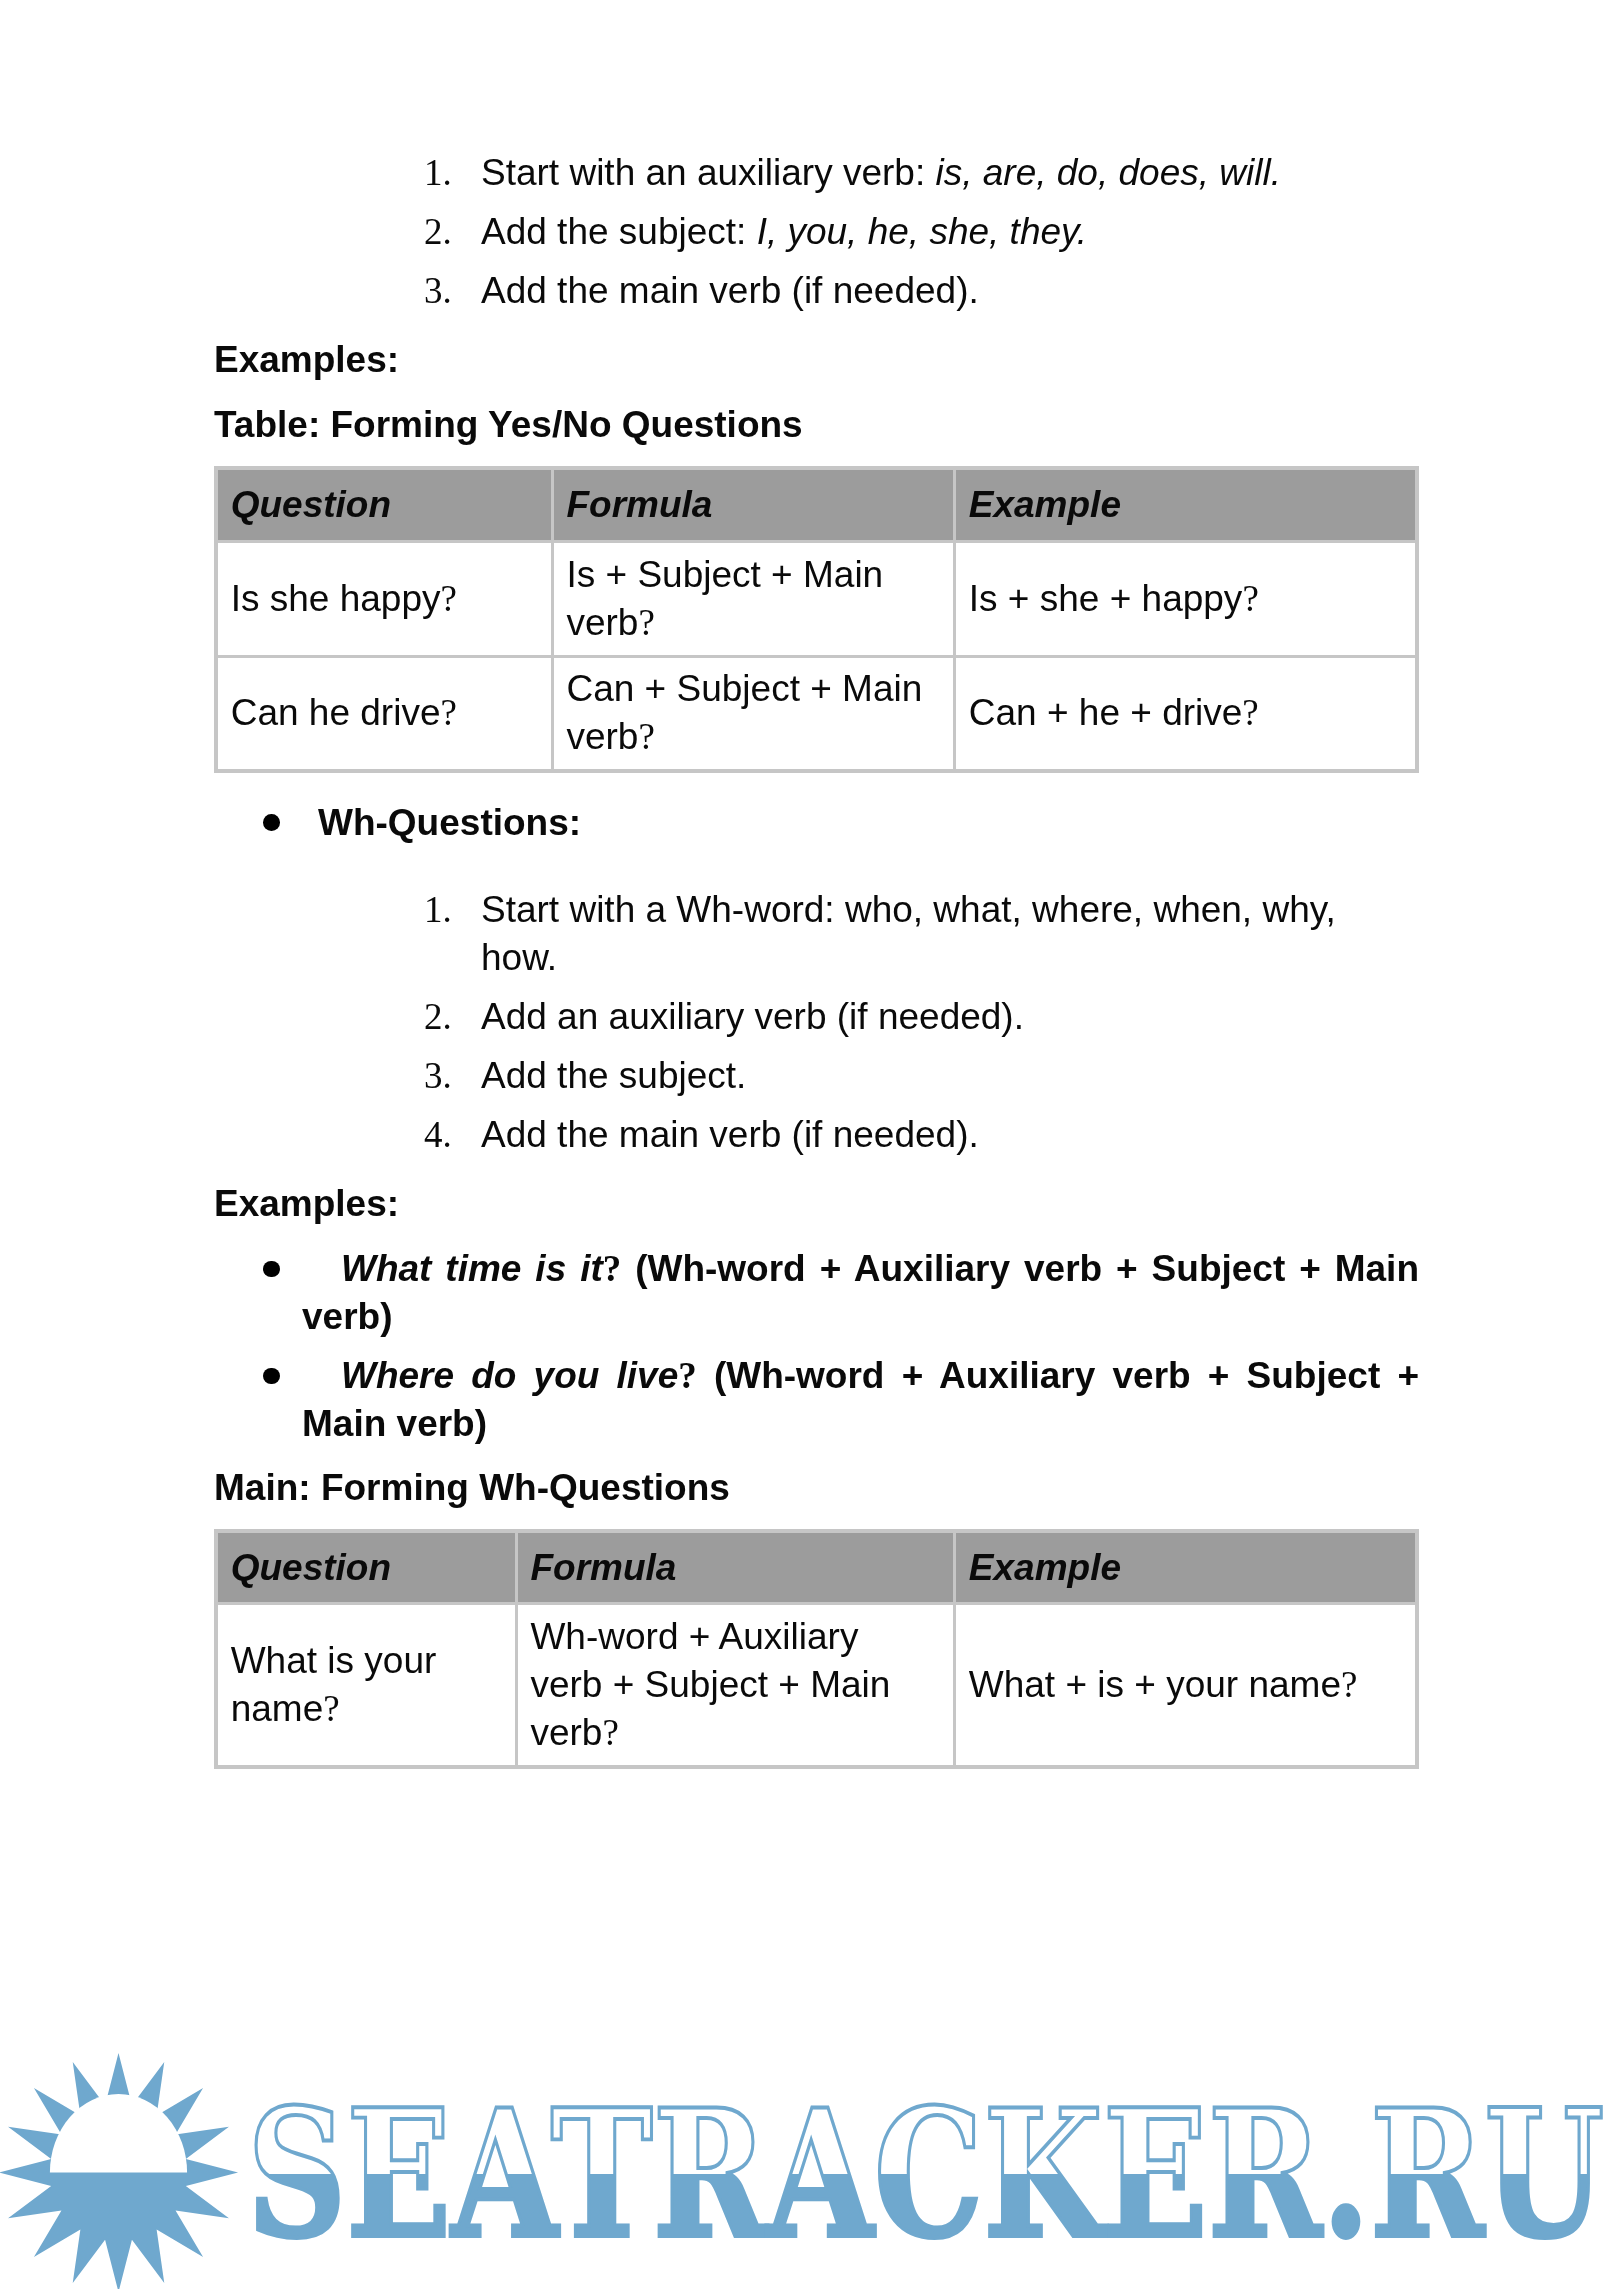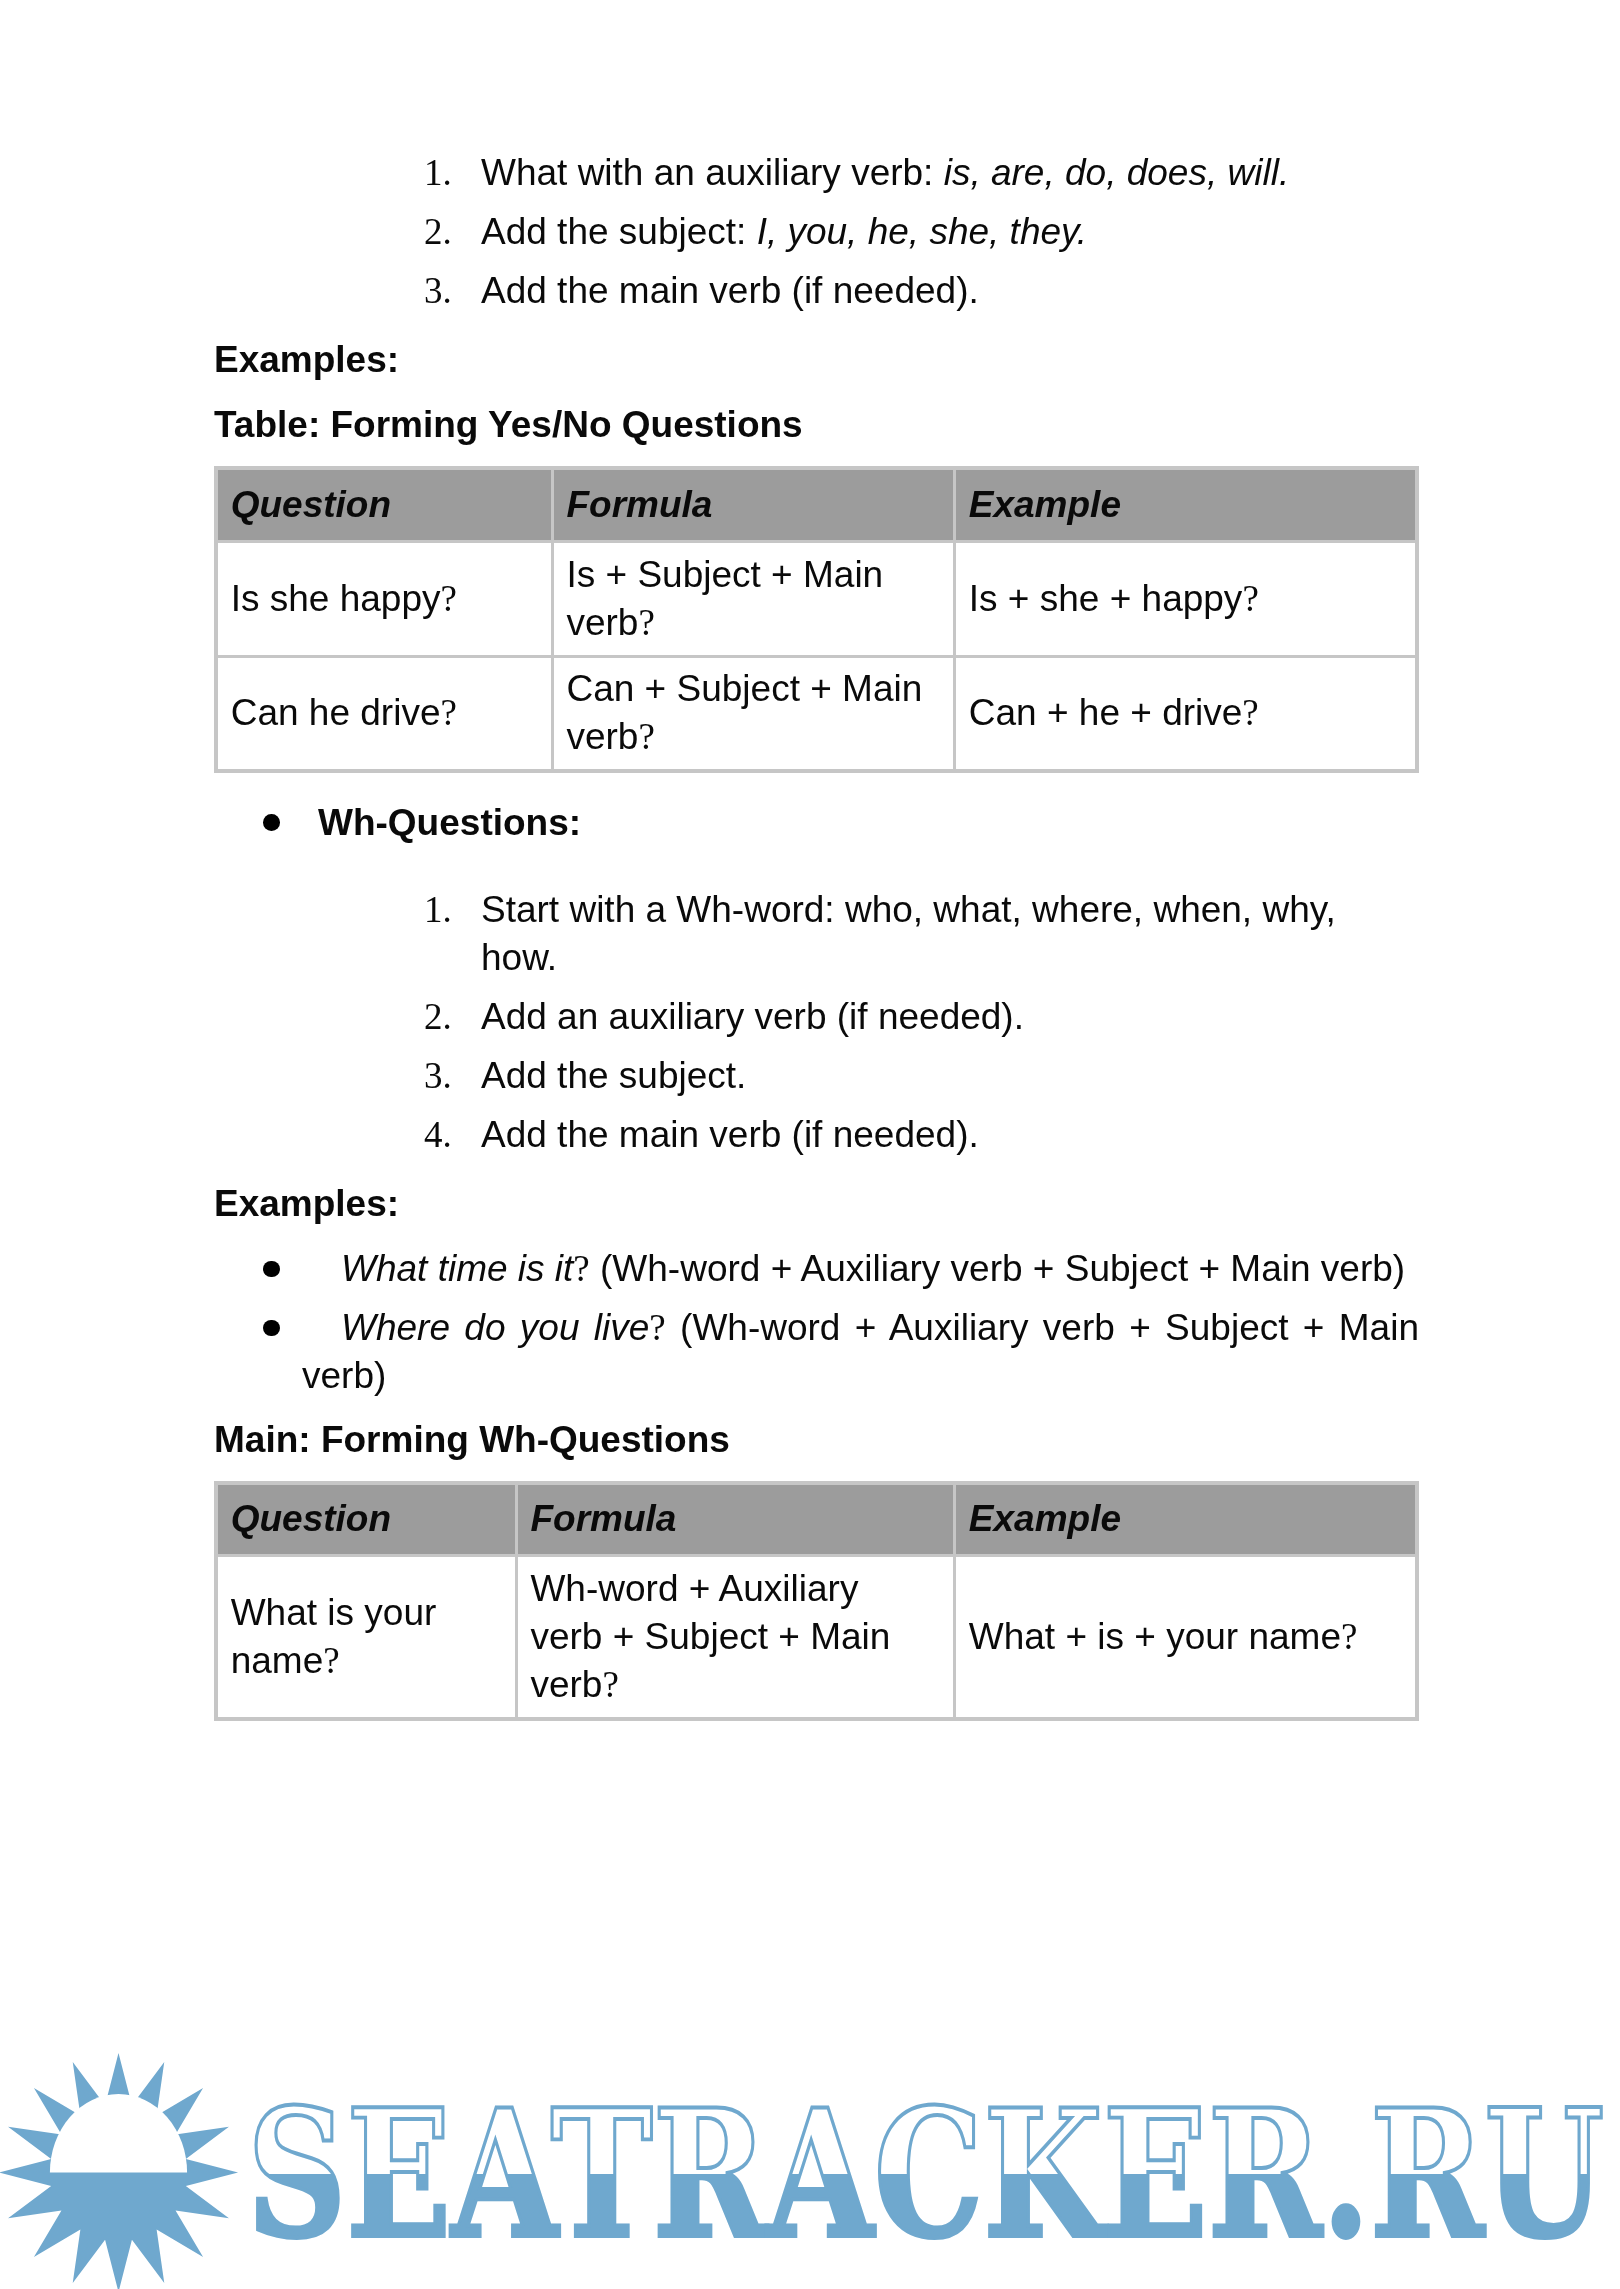--- a/index.html
+++ b/index.html
@@ -32,21 +32,21 @@
 
   
   ul.ex{list-style:none;margin-bottom:15.7px;}
   ul.ex li{position:relative;margin-bottom:10.8px;}
   ul.ex li::before, ul.whhead li::before{
     content:"";position:absolute;width:16.7px;height:16.7px;border-radius:50%;
     background:#000;top:15.7px;
   }
   ul.ex1{padding-left:190px;}
   ul.ex1 li::before{left:-51px;}
-  ul.ex2{padding-left:88px;}
+  ul.ex2{padding-left:88px;font-weight:bold;}
   ul.ex2 li::before{left:-39px;}
   .justify{text-align:justify;}
   .ti50{text-indent:49px;}
   .ti40{text-indent:39px;}
 
   
   ul.whhead{list-style:none;padding-left:104px;margin:0 0 39px 0;}
   ul.whhead li{position:relative;font-weight:bold;}
   ul.whhead li::before{left:-55px;}
 
@@ -75,21 +75,21 @@
   .watermark{position:absolute;left:0;top:2050px;width:1620px;height:239px;text-align:right;}
   .sun{position:absolute;left:-3.9px;top:0;}
   .wm-text-box{position:absolute;left:247px;top:49px;}
 </style>
 </head>
 <body>
 
 <div class="page">
 
   <ol class="steps">
-    <li><span class="num">1.</span><span><span>What with an auxiliary verb: </span><i>is, are, do, does, will.</i></span></li>
+    <li><span class="num">1.</span><span><span>Start with an auxiliary verb: </span><i>is, are, do, does, will.</i></span></li>
     <li><span class="num">2.</span><span><span>Add the subject: </span><i>I, you, he, she, they.</i></span></li>
     <li><span class="num">3.</span><span><span>Add the main verb (if needed).</span></span></li>
   </ol>
 
   <p class="h">Examples:</p>
 
 
   <p class="h">Table: Forming Yes/No Questions</p>
 
   <table class="t t1">

